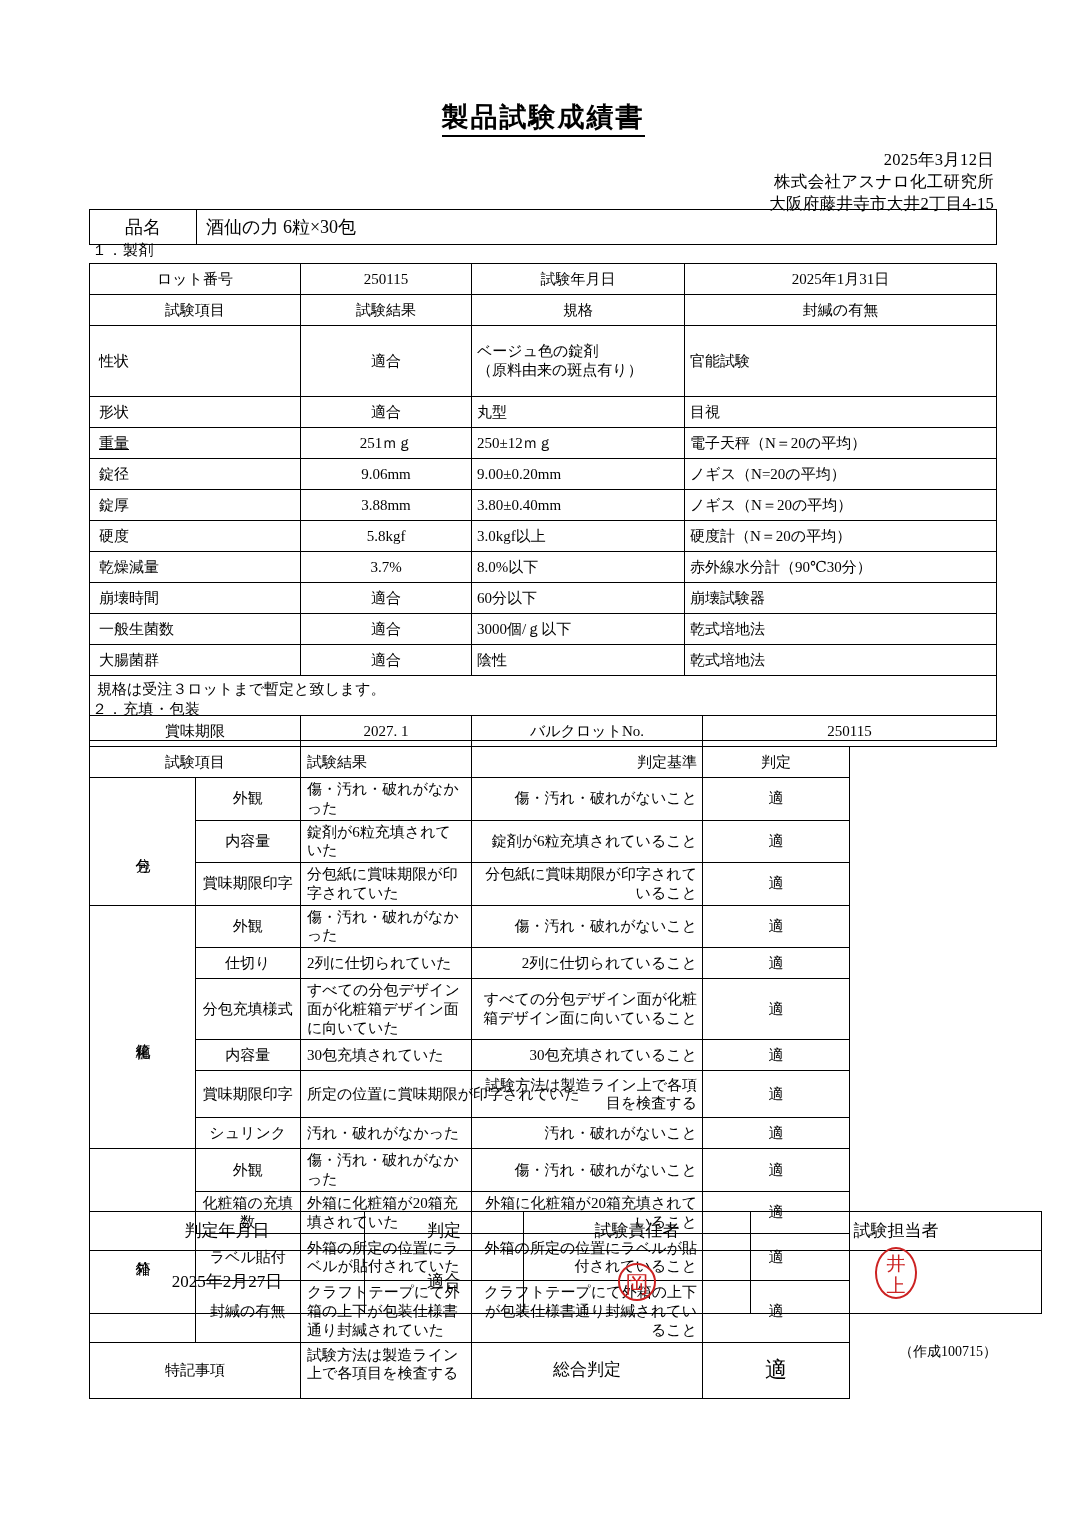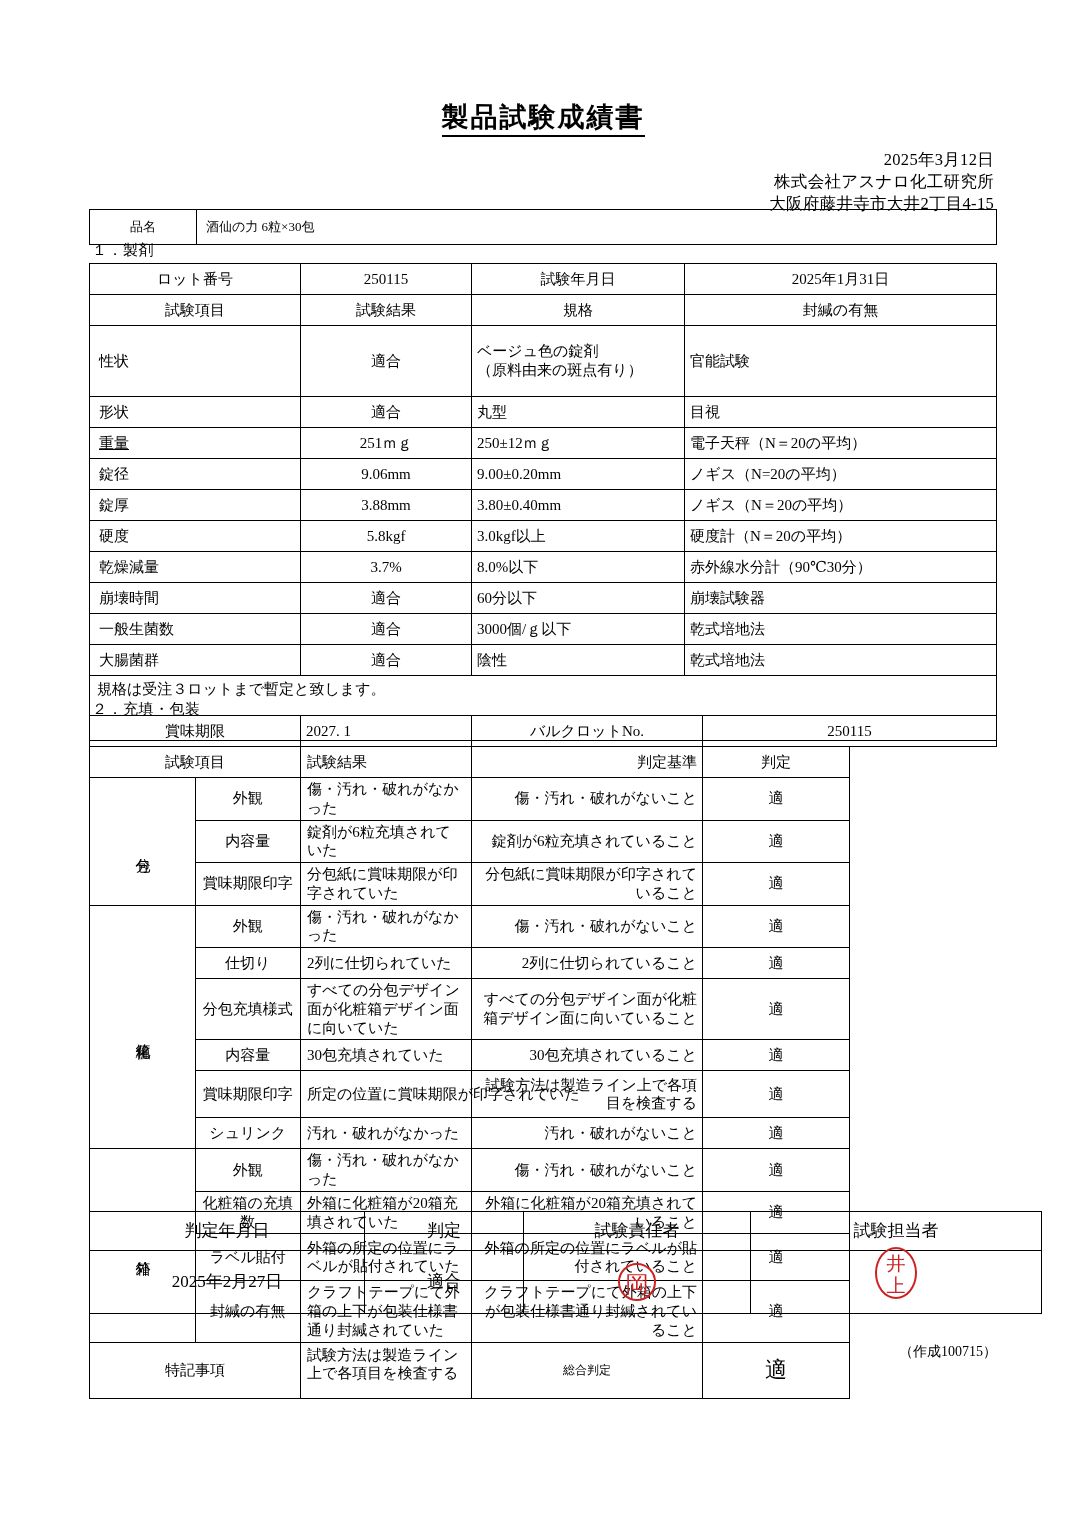--- a/index.html
+++ b/index.html
@@ -60,21 +60,21 @@
   }
   .c  { text-align: center; }
 
   
   .tbl-product {
     position: absolute;
     left: 89px;
     top: 209px;
     width: 908px;
   }
-  .tbl-product td { height: 30px; font-size: 13px; }
+  .tbl-product td { height: 30px; font-size: 18px; }
   .pn-label { width: 96px; text-align: center; }
   .pn-value { text-align: left; padding-left: 9px; }
 
   
   .sec-caption {
     position: absolute;
     left: 92px;
     font-size: 15px;
     letter-spacing: 0.5px;
   }
@@ -115,21 +115,21 @@
 
   
   .tbl-sec2 {
     position: absolute;
     left: 89px;
     top: 715px;
     width: 908px;
   }
   .tbl-sec2 td { height: 26px; }
   .s2-exp-label  { width: 200px; text-align: center; }
-  .s2-exp-value  { width: 160px; text-align: left; }
+  .s2-exp-value  { width: 160px; text-align: center; }
   .s2-bulk-label { width: 220px; text-align: center; }
   .s2-bulk-value { text-align: center; }
 
   .s2-grp    { width: 26px; text-align: center; padding: 0 1px; }
   .s2-item   { width: 174px; text-align: center; }
   .s2-result { width: 296px; text-align: left; padding-left: 6px; }
   .s2-crit   { width: 332px; text-align: right; padding-left: 6px; }
   .s2-judge  { width: 80px;  text-align: center; }
 
   .s2-grp .vtxt {
@@ -144,21 +144,21 @@
   .row2 .s2-result, .row2 .s2-crit { vertical-align: middle; }
   .ovf { white-space: nowrap; overflow: visible; }
 
   .special-label { width: 200px; text-align: center; }
   .special-value {
     text-align: left;
     vertical-align: top;
     padding-top: 3px;
     padding-left: 6px;
   }
-  .total-label { width: 200px; text-align: center; font-size: 12px; }
+  .total-label { width: 200px; text-align: center; font-size: 17px; }
   .total-value { width: 80px; text-align: center; font-size: 22px; }
   .row-special td { height: 50px; }
 
   
   .tbl-sign {
     position: absolute;
     left: 89px;
     top: 1211px;
     width: 908px;
   }

